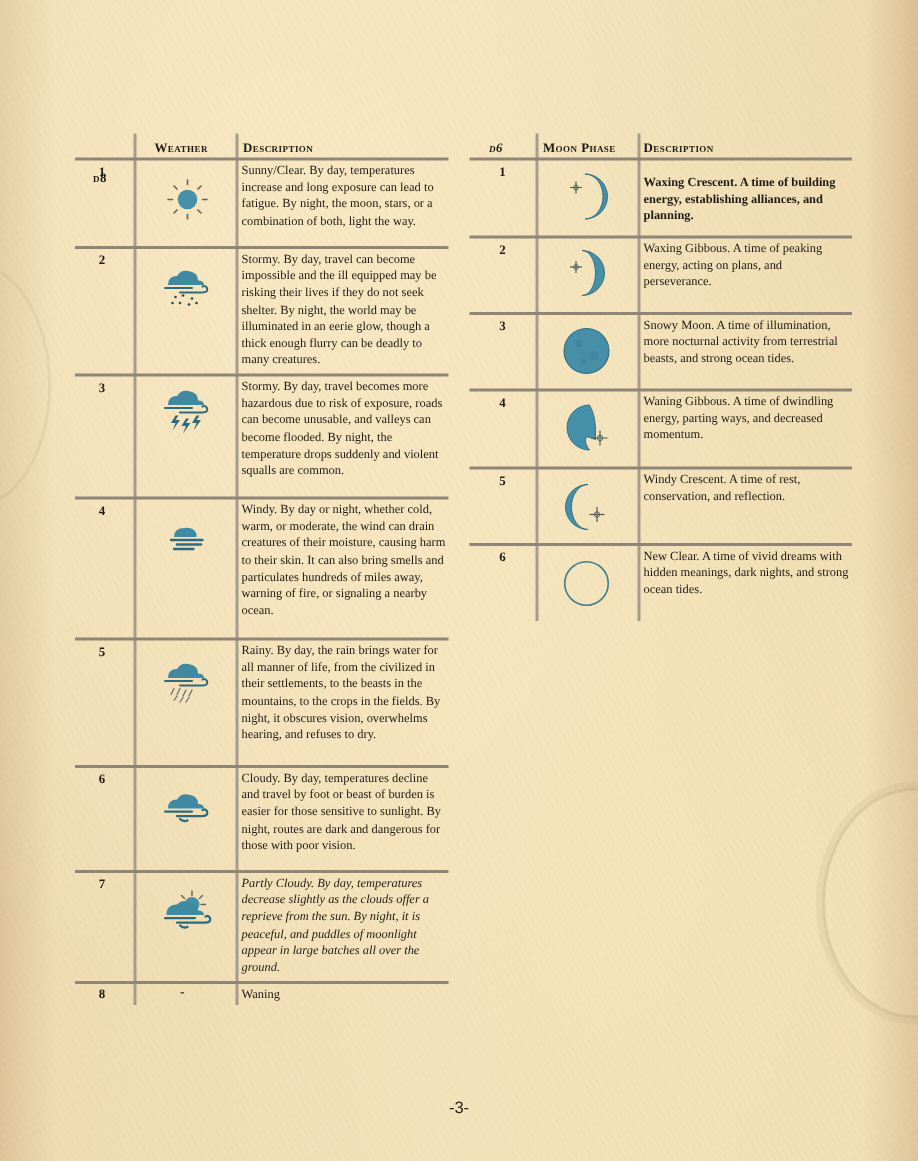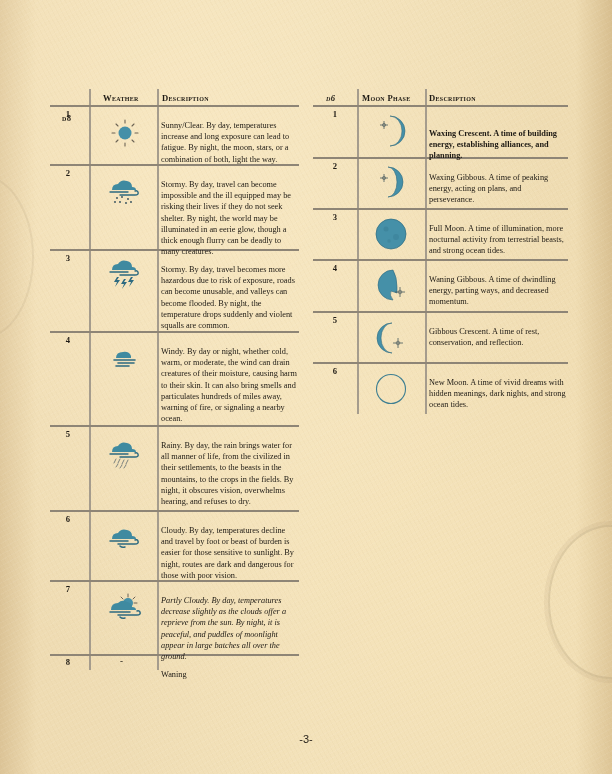--- a/index.html
+++ b/index.html
@@ -28,21 +28,21 @@
     border:2px solid rgba(170,150,115,0.15); border-radius:50%;
   }
   .vline { position:absolute; width:1.5px; background:#a59c8d; }
   .hline { position:absolute; height:1.5px; background:#8e8576; }
   .hdr {
     position:absolute; top:93px; font-weight:bold; font-size:8.6px;
     letter-spacing:0.3px; color:#1e1a14; font-variant:small-caps;
   }
   .num { position:absolute; font-weight:bold; font-size:8.6px; width:20px; text-align:center; }
   .desc {
-    position:absolute; font-size:8.3px; line-height:11.2px; color:#1e1a14;margin-top:12px;
+    position:absolute; font-size:8.3px; line-height:11.2px; color:#1e1a14;
   }
   .icon { position:absolute; }
   .pagenum {
     position:absolute; left:290px; top:733px; width:32px; text-align:center;
     font-family:"Liberation Sans", "DejaVu Sans", sans-serif; font-size:11px; color:#2a241c;
   }
   .dash { position:absolute; font-size:9px; font-weight:bold; }
 </style>
 </head>
 <body>
@@ -262,21 +262,21 @@
 
   <div>
     <div class="num" style="left:325px; top:212px;">3</div>
     <svg class="icon" style="left:375px; top:218px;" width="32" height="32" viewBox="0 0 32 32">
       <circle cx="16" cy="16" r="15" fill="#4590a8" stroke="#2d6a80" stroke-width="0.7"></circle>
       <circle cx="11" cy="11" r="2.5" fill="#3c8299" opacity="0.7"></circle>
       <circle cx="21" cy="19" r="3" fill="#3c8299" opacity="0.6"></circle>
       <circle cx="14" cy="23" r="1.8" fill="#3c8299" opacity="0.6"></circle>
     </svg>
     <div class="desc" style="left:429px; top:211px; width:138px;">
-      <span>Full Moon.</span> <span>A time of illumination, more nocturnal activity from terrestrial beasts, and strong ocean tides.</span>
+      <span>Snowy Moon.</span> <span>A time of illumination, more nocturnal activity from terrestrial beasts, and strong ocean tides.</span>
     </div>
   </div>
 
   <div>
     <div class="num" style="left:325px; top:263px;">4</div>
     <svg class="icon" style="left:375px; top:267px;" width="34" height="36" viewBox="0 0 34 36">
       <path d="M18 3 A15 15 0 0 0 18 33 Q14 28 16 24 L22 26 L22 20 Q22 10 18 3 Z" fill="#4590a8" stroke="#2d6a80" stroke-width="0.6"></path>
       <g stroke="#4a5a5e" stroke-width="0.8">
           <line x1="25" y1="20" x2="25" y2="30"></line>
           <line x1="20" y1="25" x2="30" y2="25"></line>
@@ -292,28 +292,28 @@
     <div class="num" style="left:325px; top:315px;">5</div>
     <svg class="icon" style="left:376px; top:320px;" width="34" height="36" viewBox="0 0 34 36">
       <path d="M16 3 A15 15 0 0 0 16 33 A11 15 0 0 1 16 3 Z" fill="#4590a8" stroke="#2d6a80" stroke-width="0.6"></path>
       <g stroke="#4a5a5e" stroke-width="0.8">
           <line x1="22" y1="18" x2="22" y2="28"></line>
           <line x1="17" y1="23" x2="27" y2="23"></line>
         </g>
       <circle cx="22" cy="23" r="1.8" fill="none" stroke="#4a5a5e" stroke-width="0.6"></circle>
     </svg>
     <div class="desc" style="left:429px; top:314px; width:138px;">
-      <span>Gibbous Crescent.</span> <span>A time of rest, conservation, and reflection.</span>
+      <span>Windy Crescent.</span> <span>A time of rest, conservation, and reflection.</span>
     </div>
   </div>
 
   <div>
     <div class="num" style="left:325px; top:366px;">6</div>
     <svg class="icon" style="left:375px; top:373px;" width="32" height="32" viewBox="0 0 32 32">
       <circle cx="16" cy="16" r="14.5" fill="none" stroke="#3f7f92" stroke-width="1.1"></circle>
     </svg>
     <div class="desc" style="left:429px; top:365px; width:138px;">
-      <span>New Moon.</span> <span>A time of vivid dreams with hidden meanings, dark nights, and strong ocean tides.</span>
+      <span>New Clear.</span> <span>A time of vivid dreams with hidden meanings, dark nights, and strong ocean tides.</span>
     </div>
   </div>
 </div>
 
 <div class="pagenum">-3-</div>
 
 </body></html>

